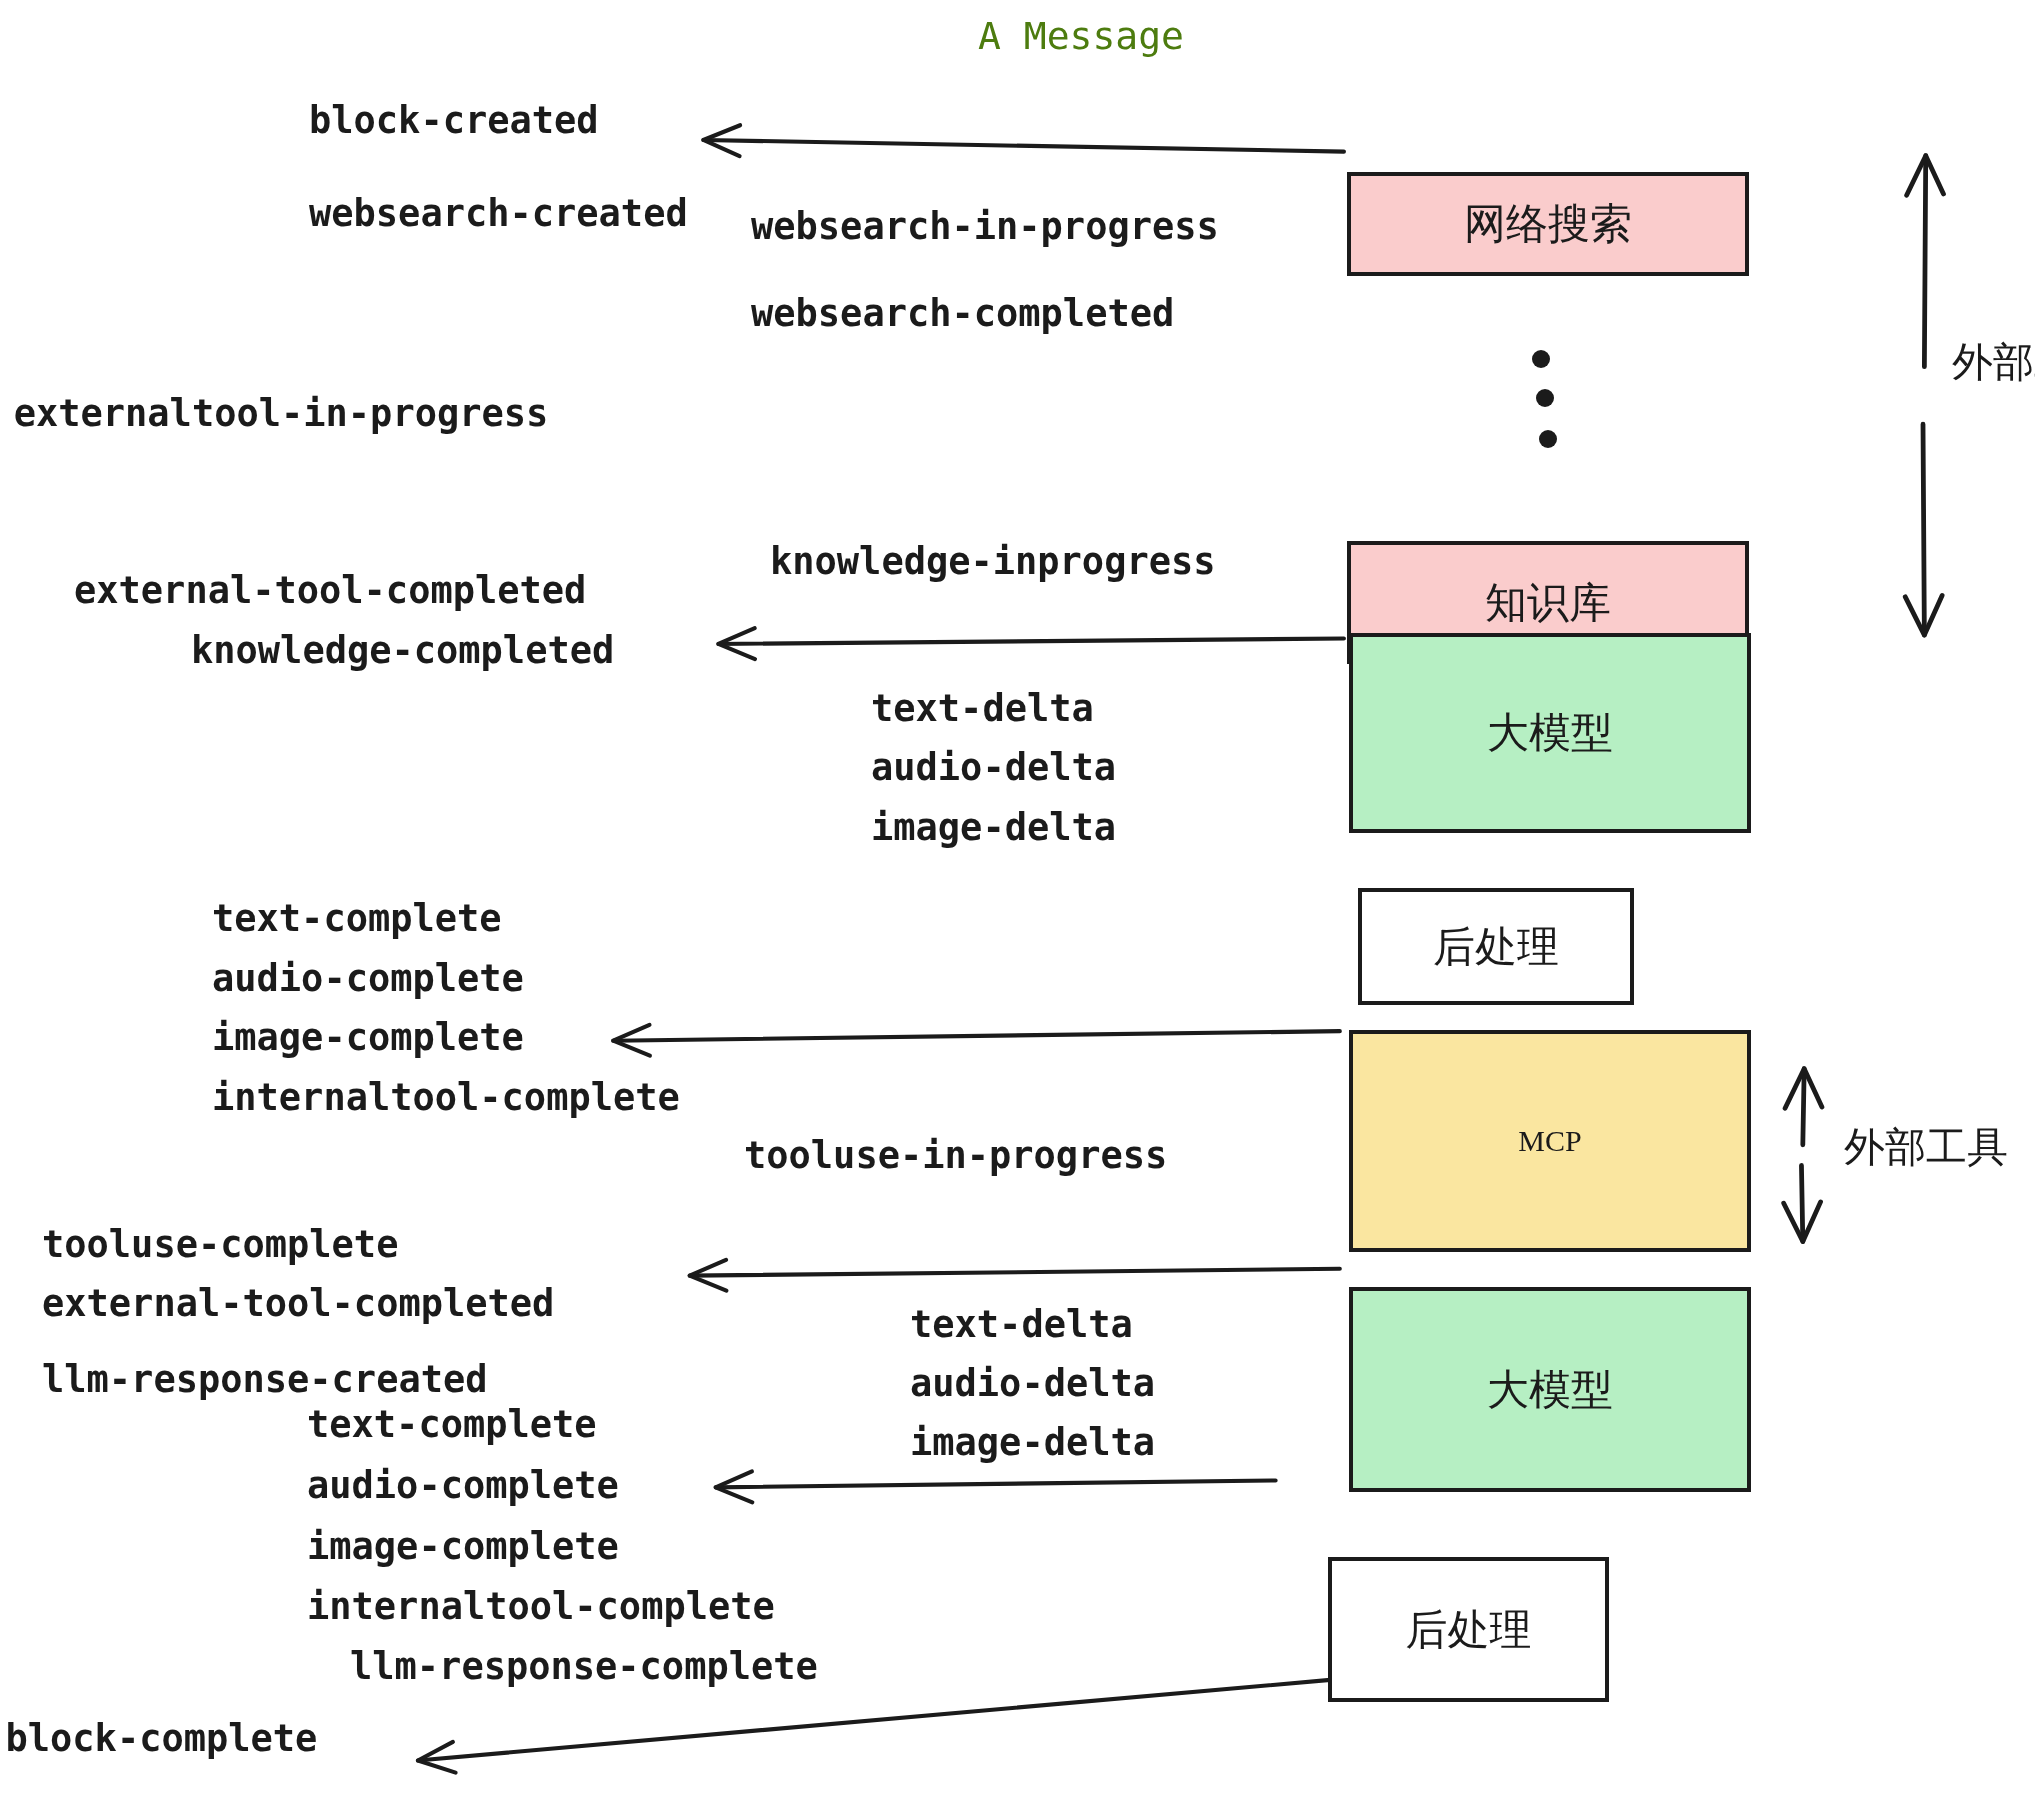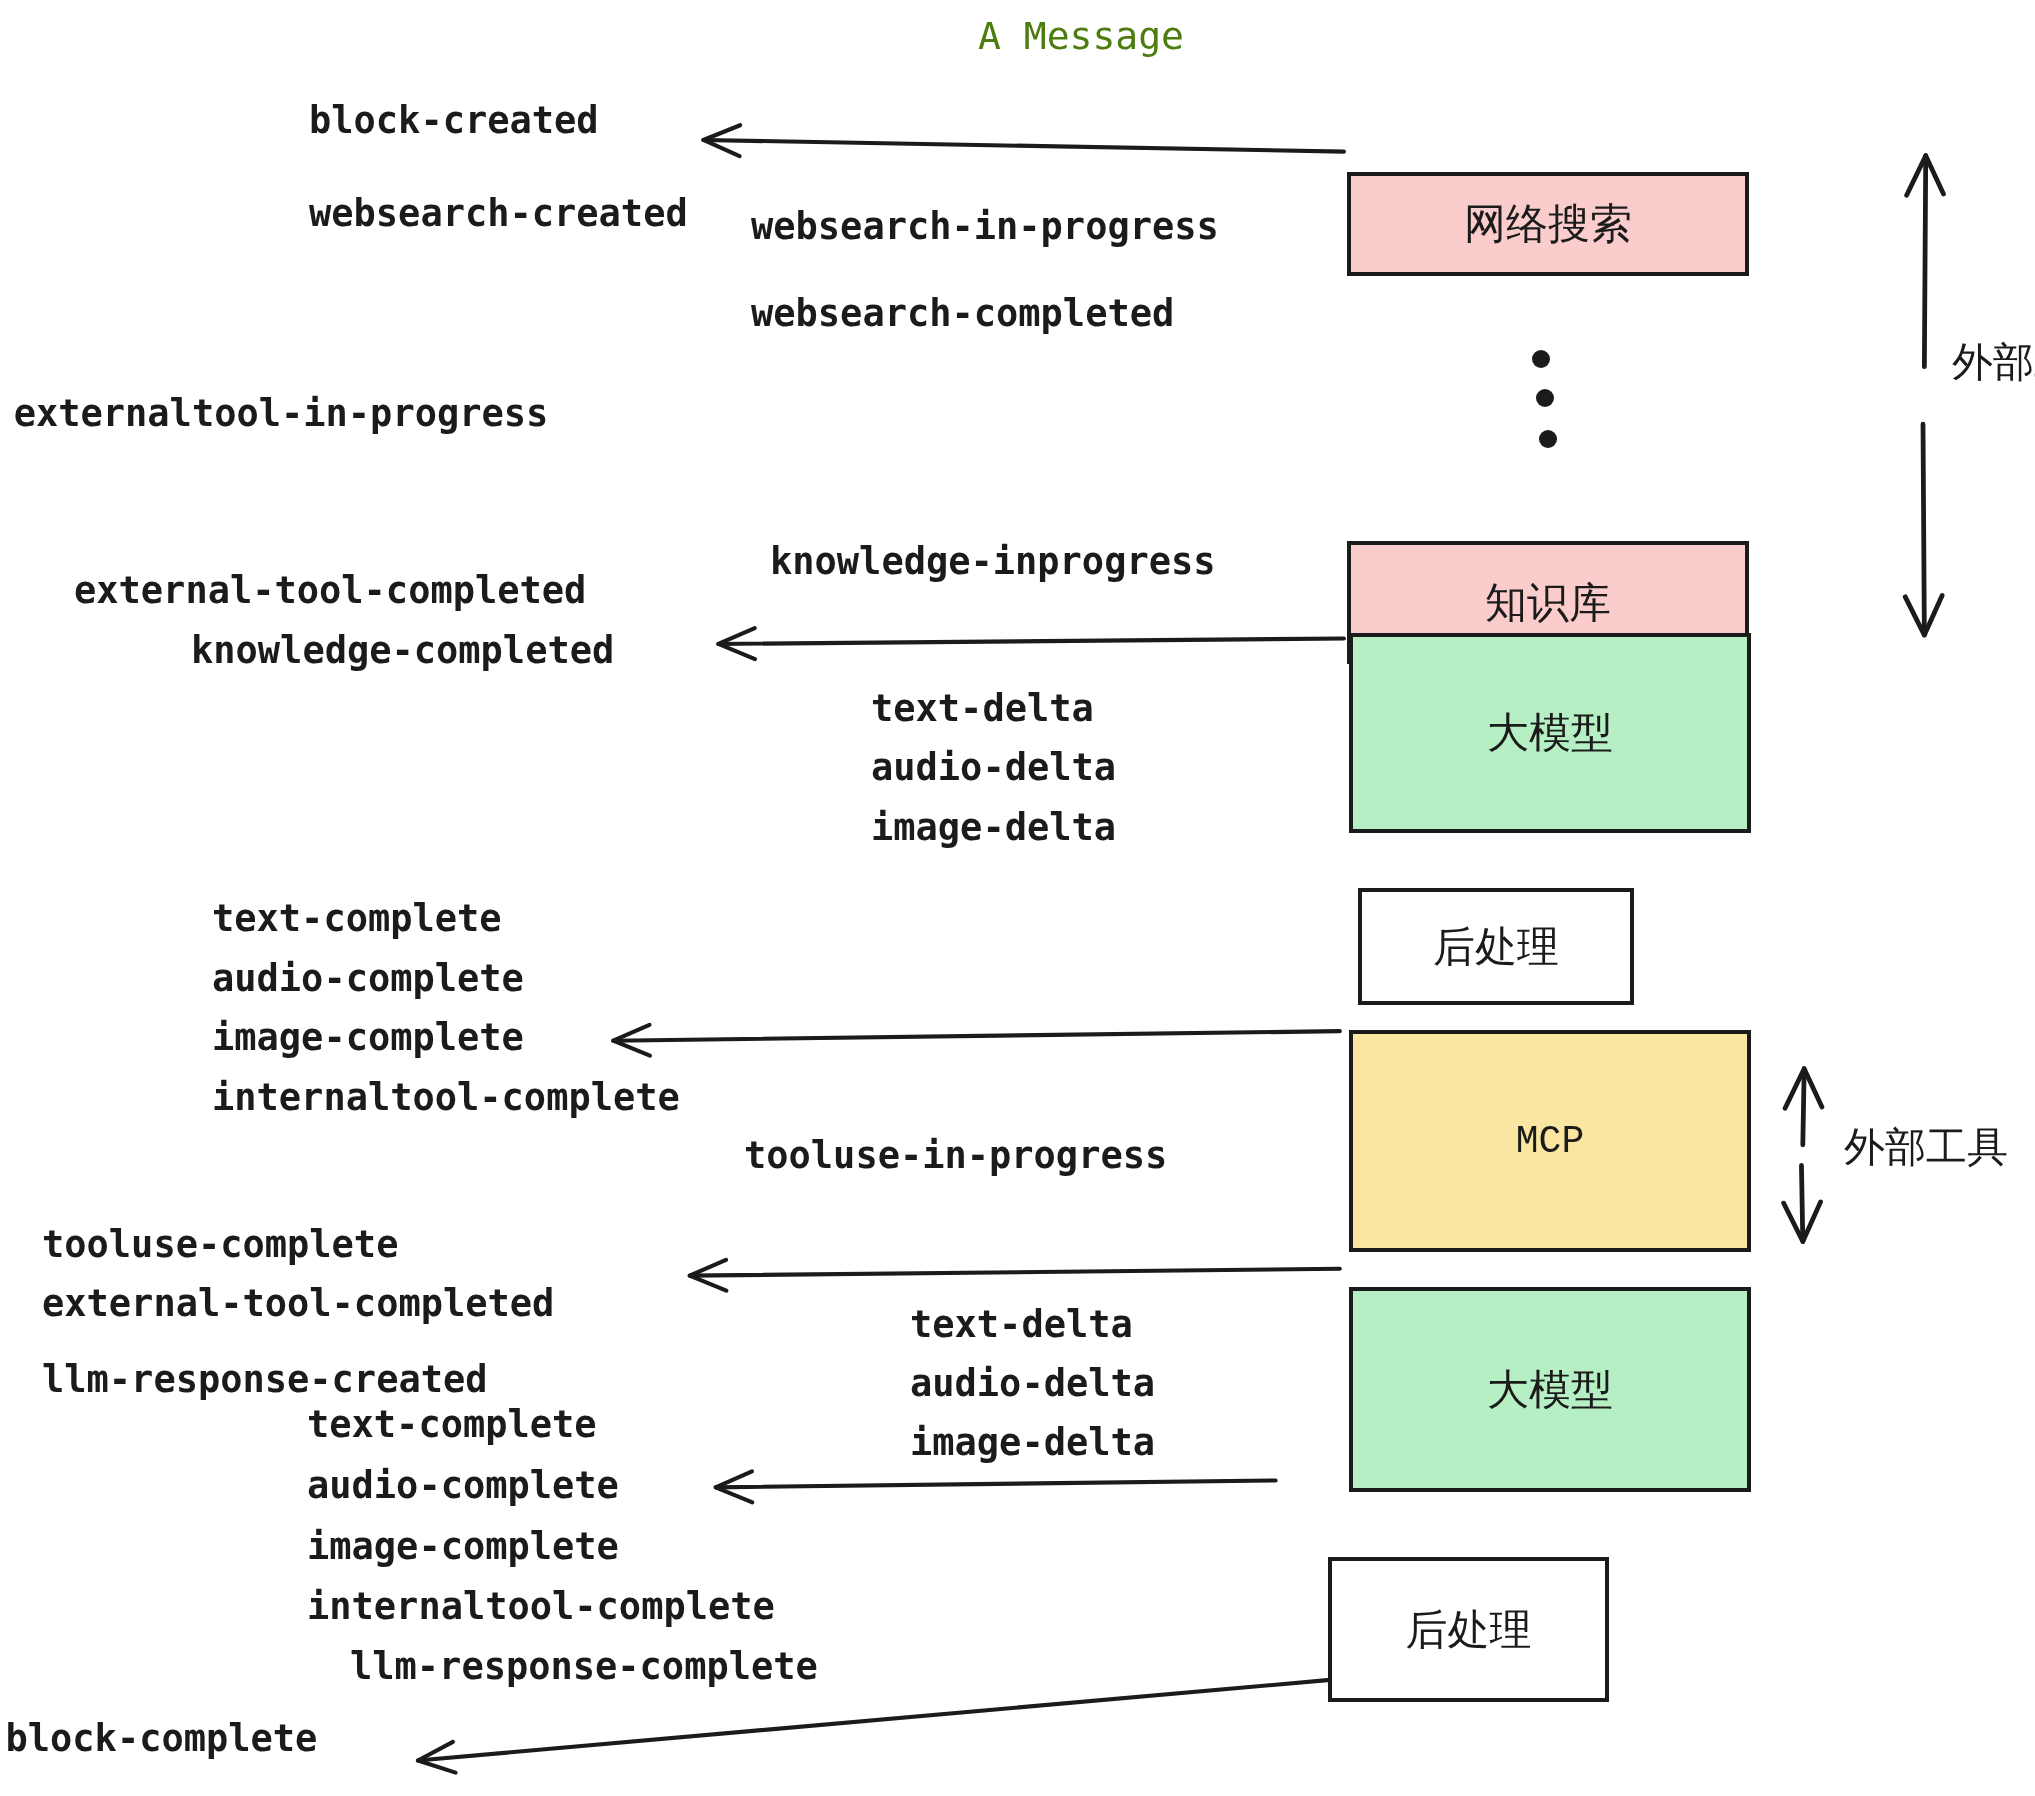--- a/index.html
+++ b/index.html
@@ -33,22 +33,22 @@
     box-sizing:border-box;
     border:4.1px solid #1b1b1b;
     display:flex;
     align-items:center;
     justify-content:center;
     font-family:"DejaVu Sans","Liberation Sans",sans-serif;
     font-size:42px;
     color:#1b1b1b;
   }
   .nodebox.mcp{
-    font-family:Liberation Mono, monospace;
-    font-size:38px;
+    font-family:Liberation Serif, serif;
+    font-size:30px;
   }
   .sidelabel{
     position:absolute;
     font-family:"DejaVu Sans","Liberation Sans",sans-serif;
     font-size:41px;
     color:#1b1b1b;
     white-space:nowrap;
   }
   .dot{
     position:absolute;

